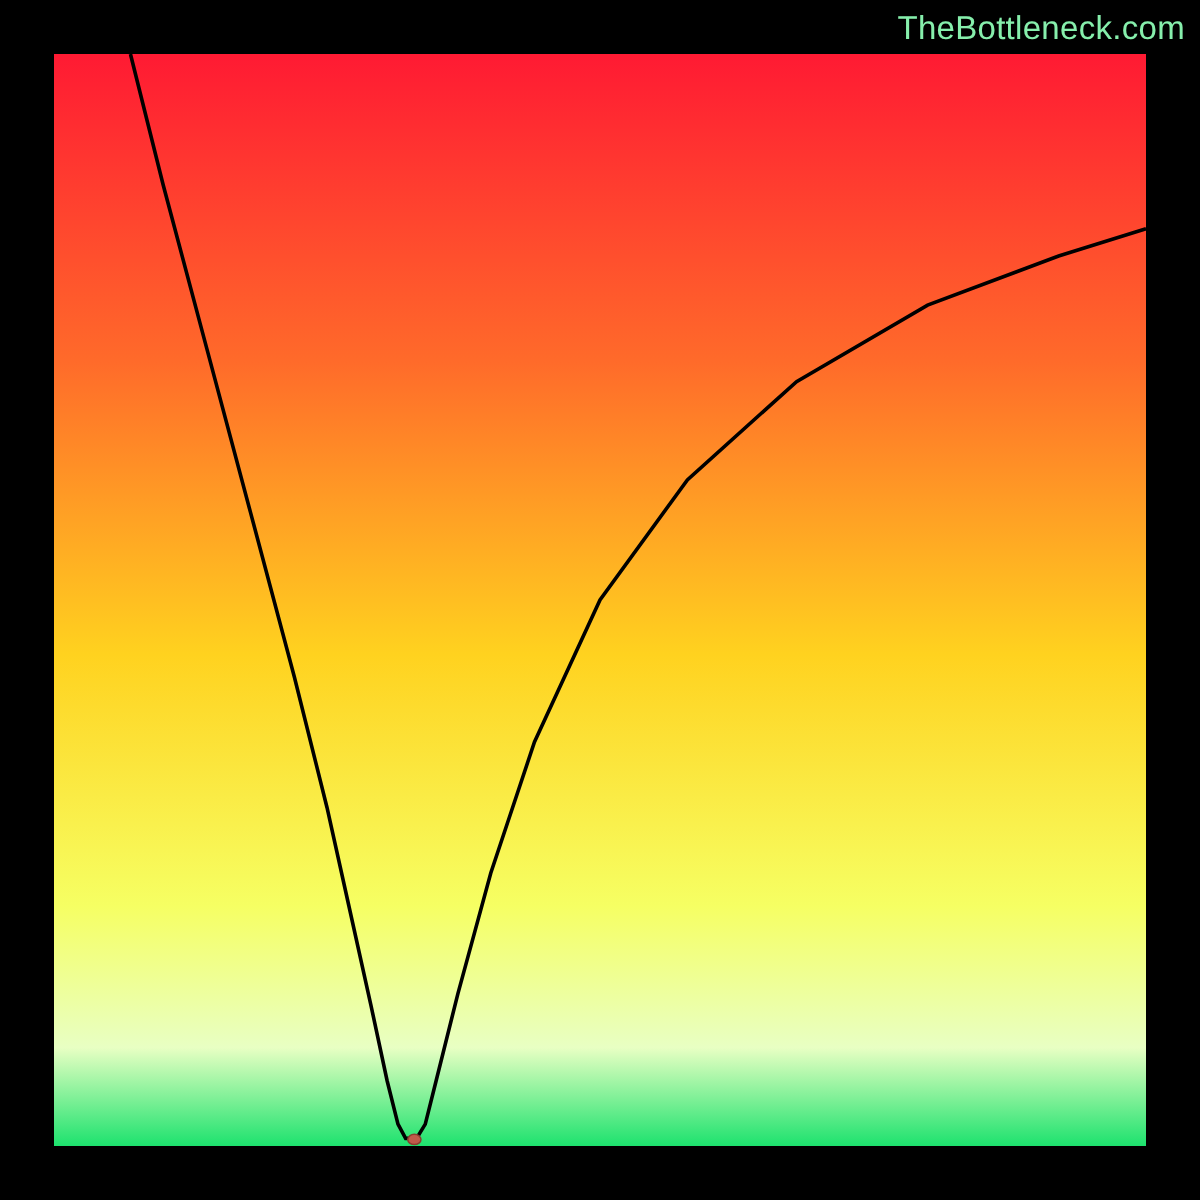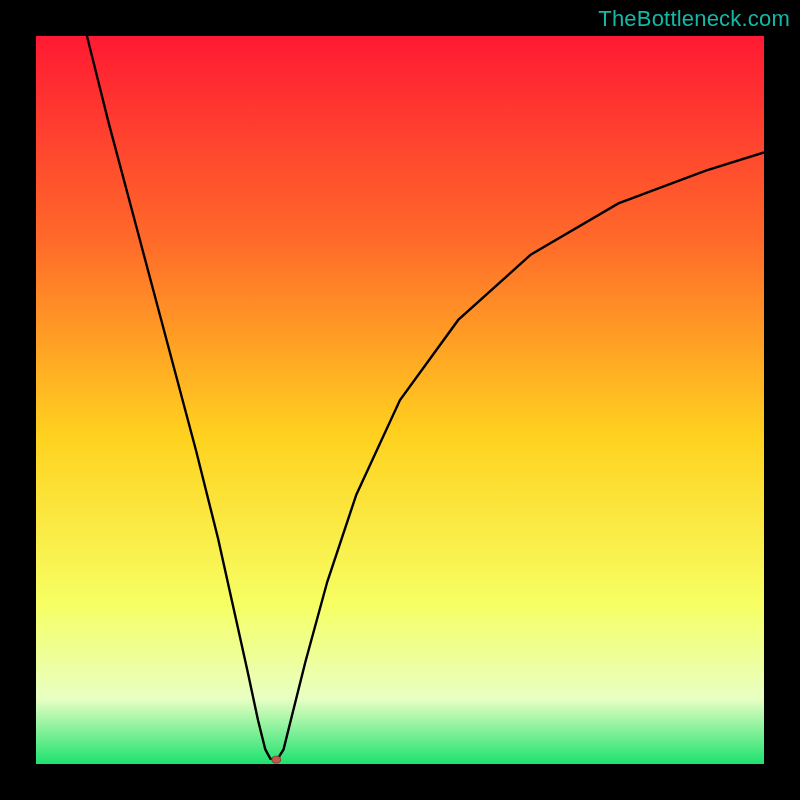--- a/index.html
+++ b/index.html
@@ -15,21 +15,21 @@
     position: relative;
     width: 800px;
     height: 800px;
   }
   .watermark {
     position: absolute;
     top: 6px;
     right: 10px;
     font-size: 22px;
     font-weight: 400;
-    color: #14b8a6;
+    color: #86efac;
     letter-spacing: 0.2px;
   }
   svg.chart-svg {
     display: block;
   }
 </style>
 </head>
 <body>
 
 <div class="wrap">

